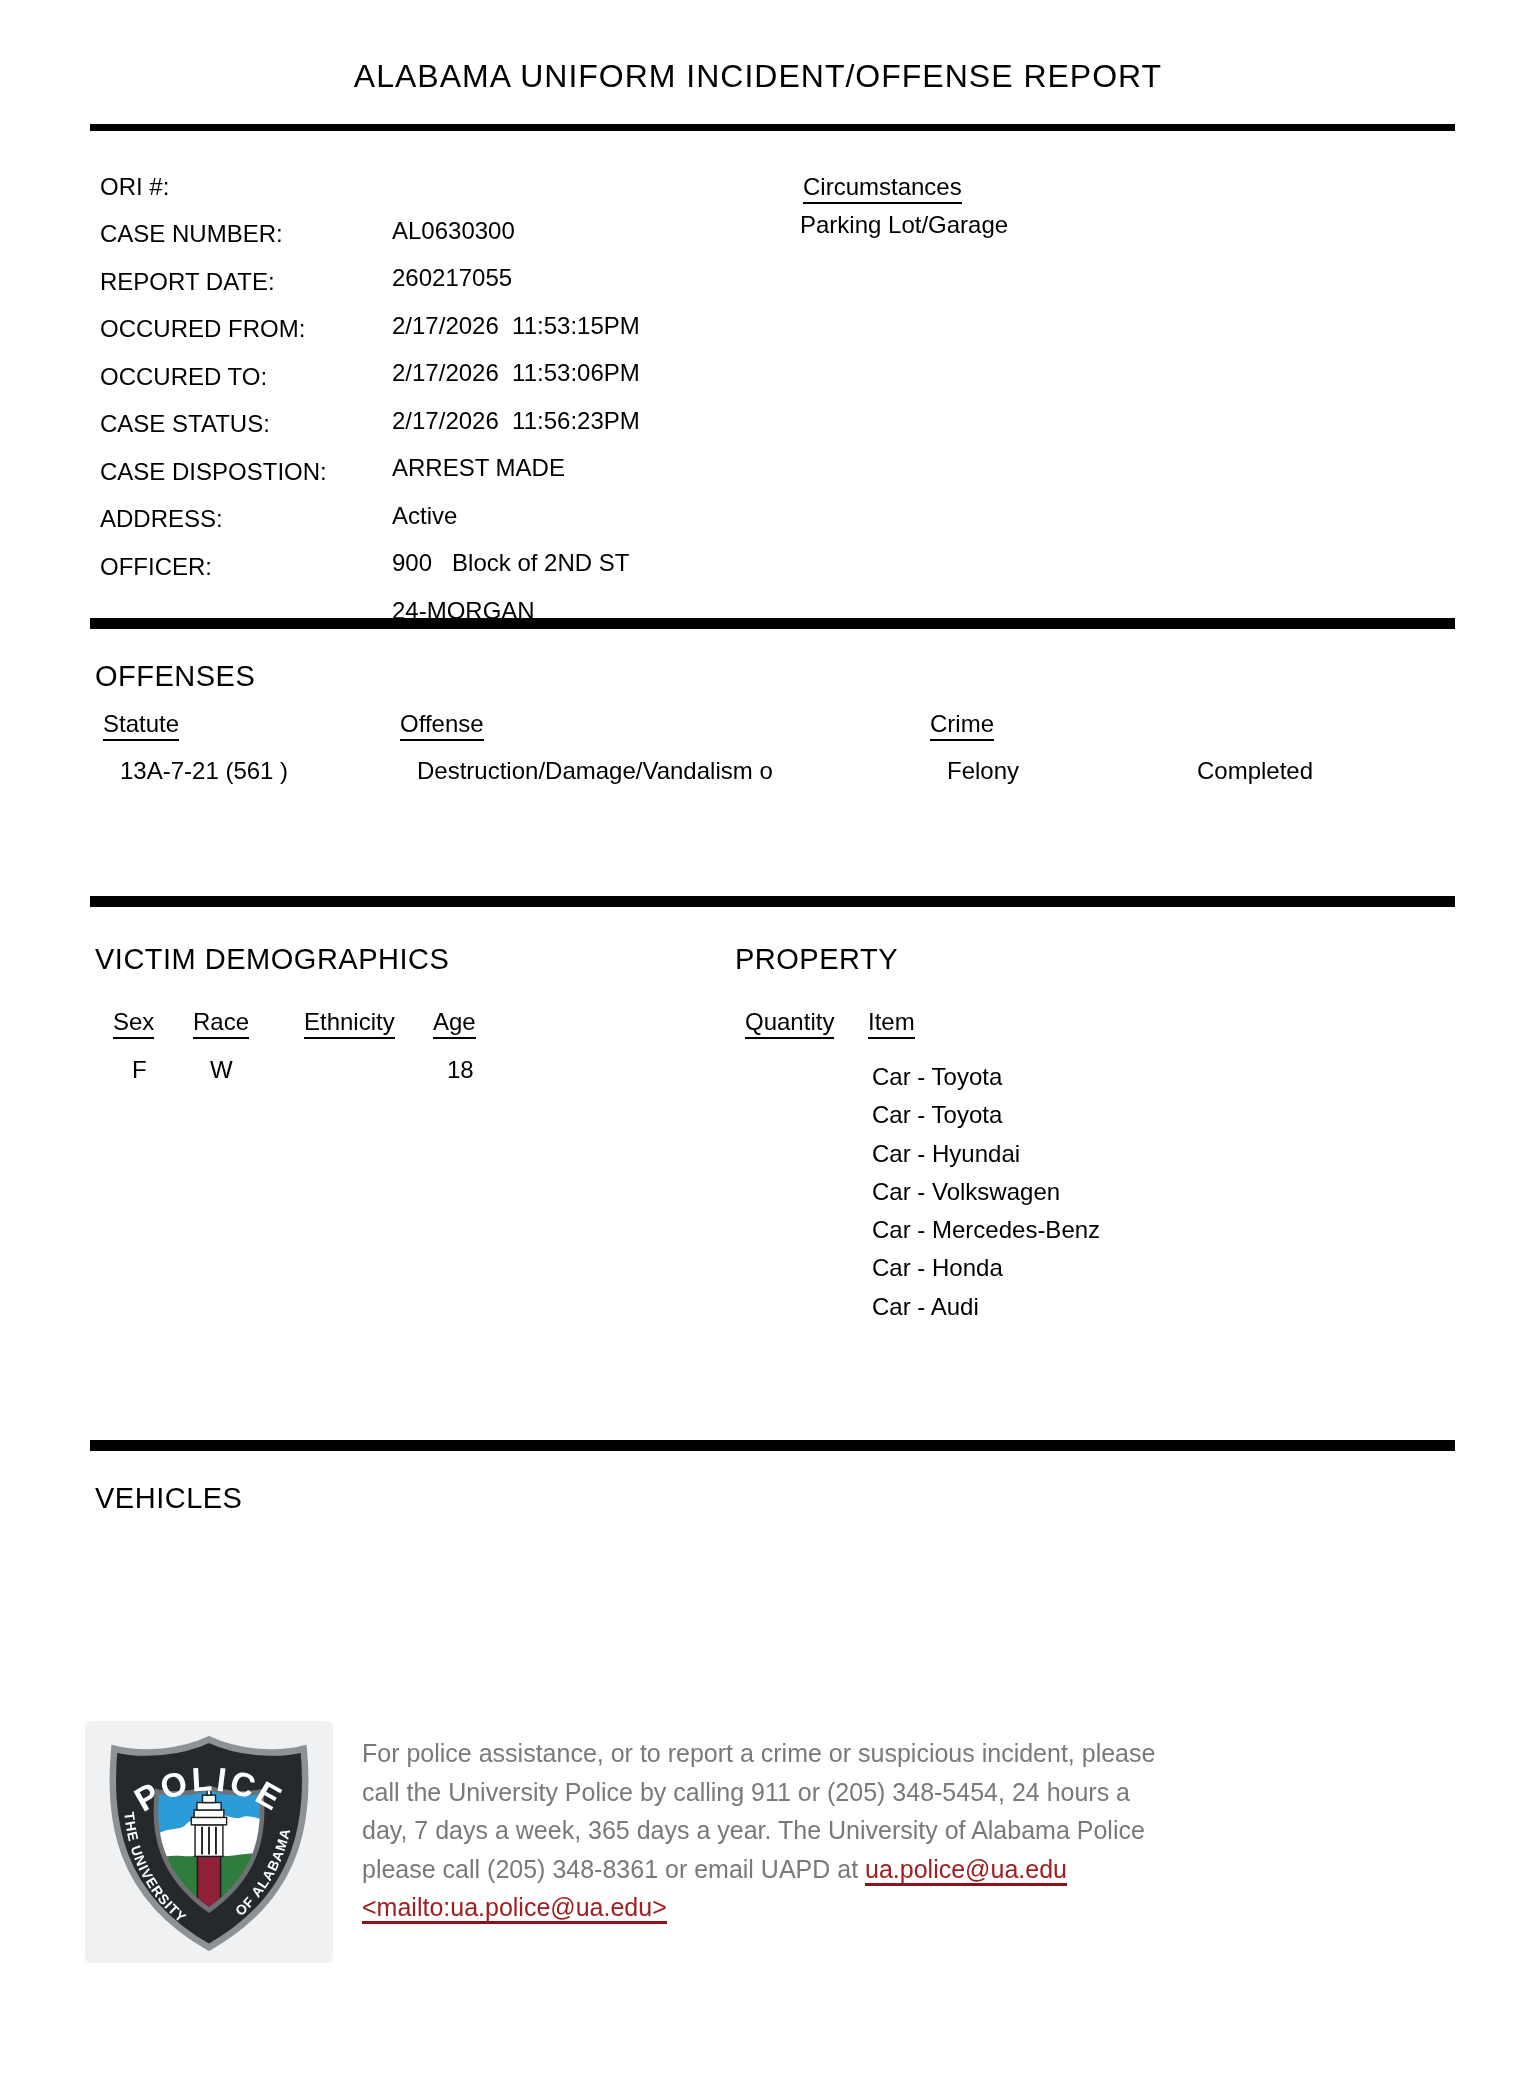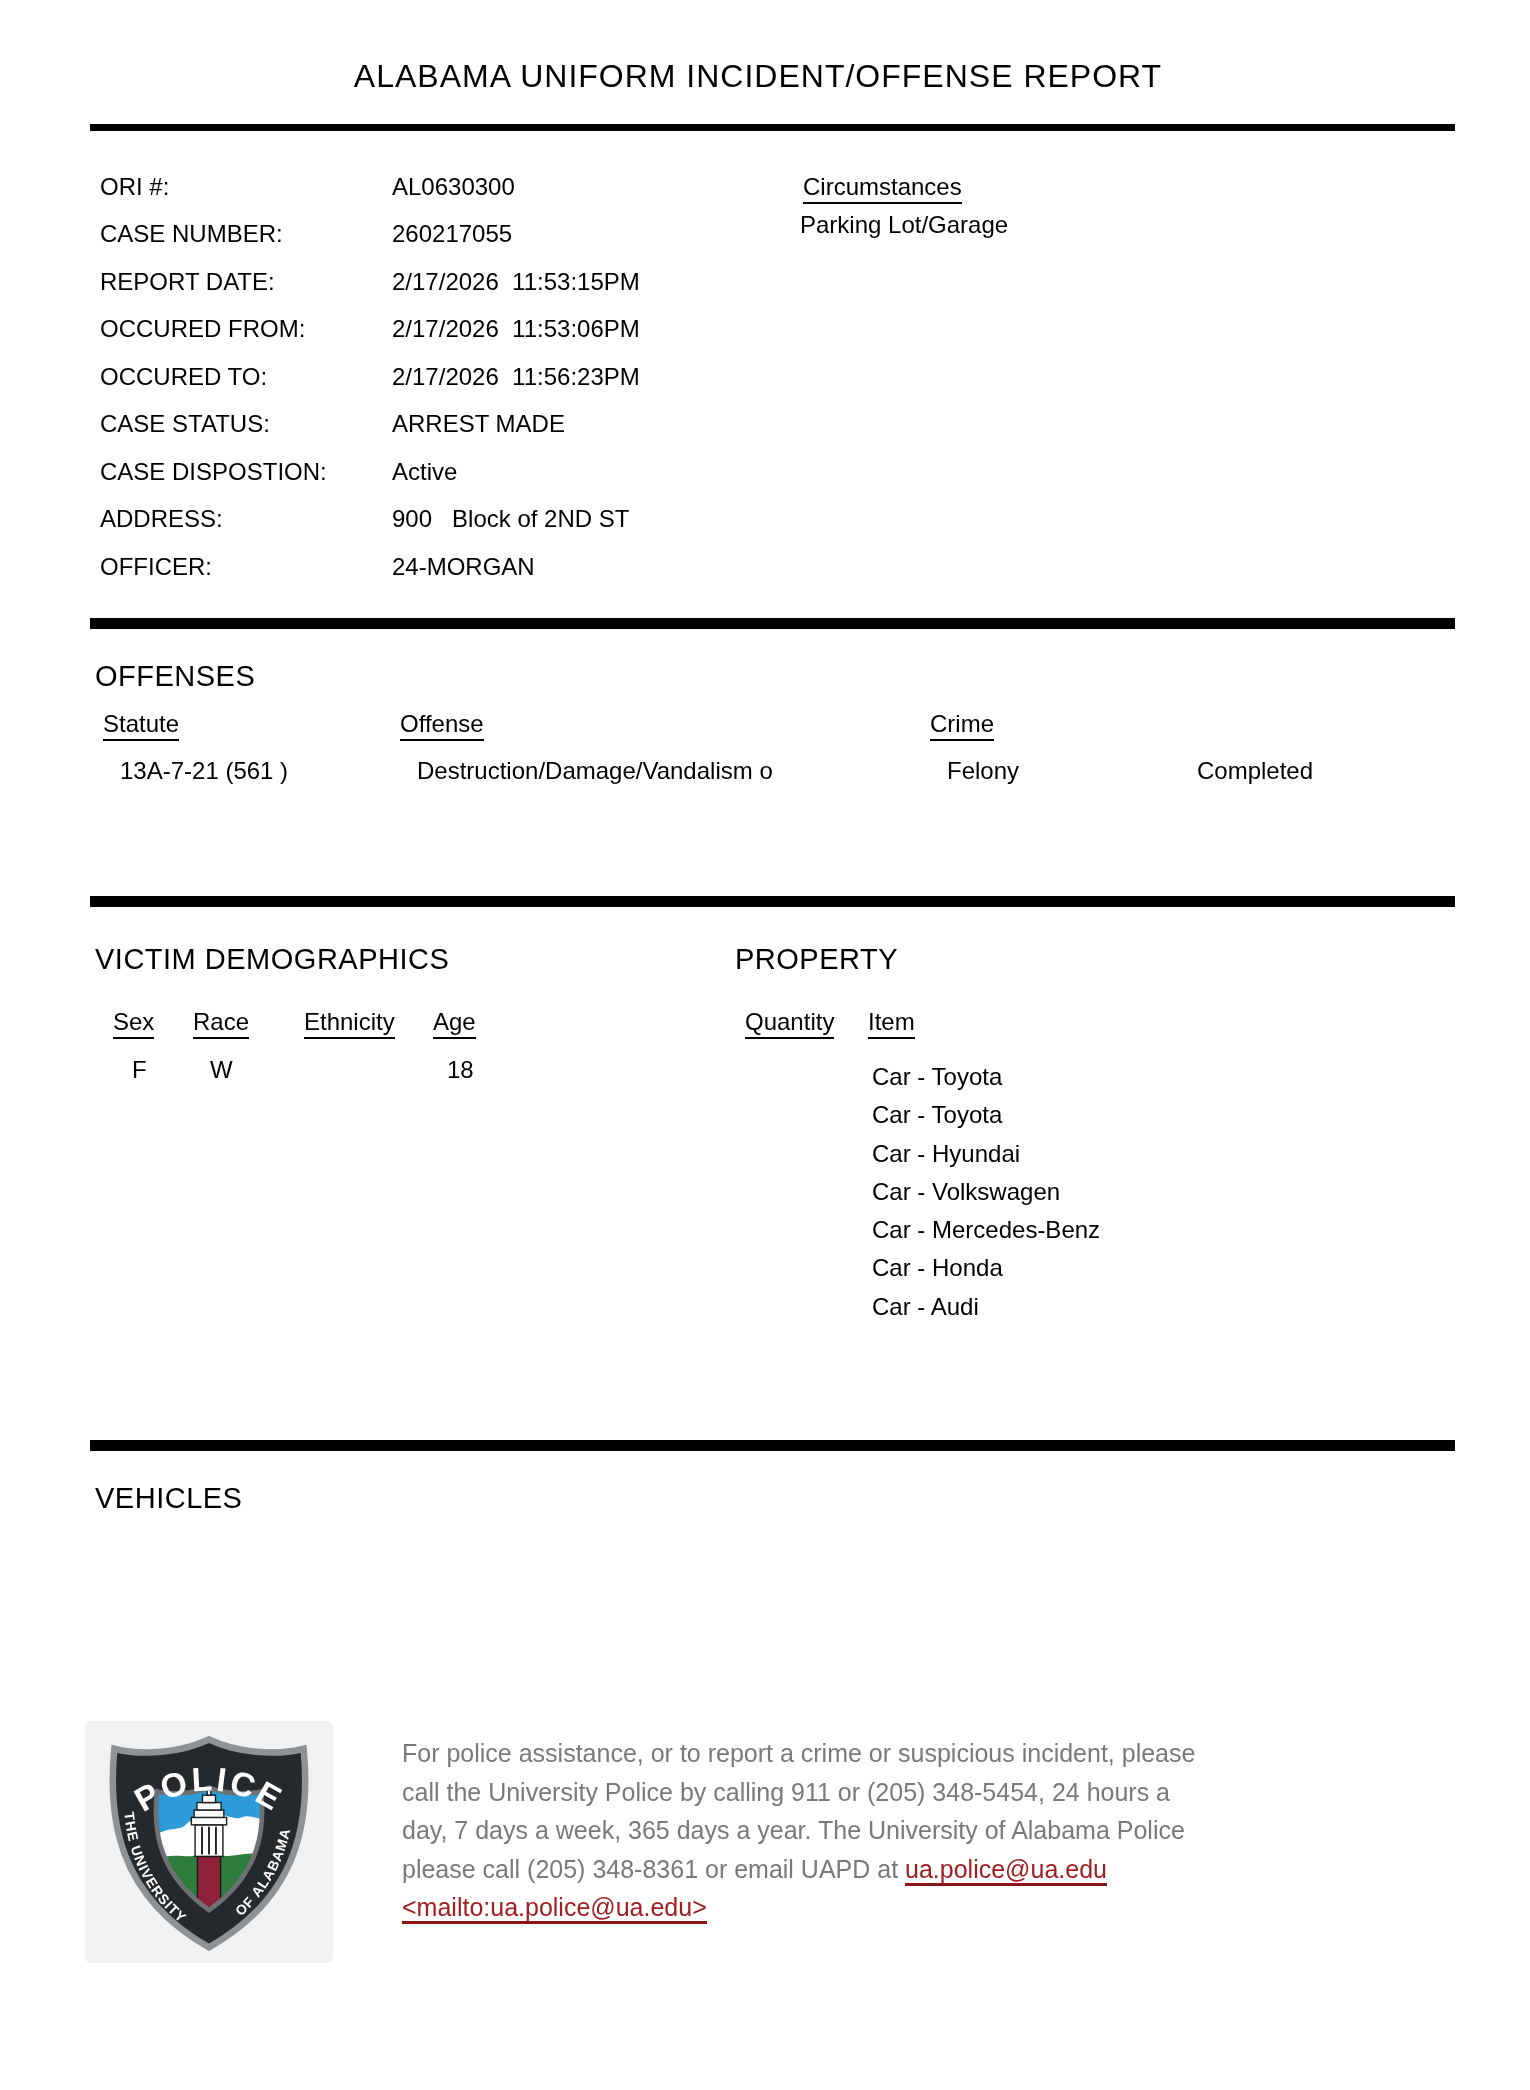--- a/index.html
+++ b/index.html
@@ -7,27 +7,27 @@
         font-family:"Liberation Sans",sans-serif;color:#000;overflow:hidden;}
   .abs{position:absolute;}
   .title{top:58px;left:0;width:100%;text-align:center;font-size:32px;letter-spacing:1px;}
   .rule{left:90px;width:1365px;background:#000;}
   .r1{top:124px;height:7px;}
   .r2{top:618px;height:11px;}
   .r3{top:896px;height:11px;}
   .r4{top:1440px;height:11px;}
   .frow{left:0;width:100%;height:0;}
   .flabel{position:absolute;left:100px;font-size:24px;white-space:pre;}
-  .fvalue{position:absolute;left:392px;font-size:24px;white-space:pre;}
+  .fvalue{position:absolute;left:392px;font-size:24px;white-space:pre;margin-top:44px;}
   .heading{font-size:29px;letter-spacing:0.5px;}
   .colhead{font-size:24px;border-bottom:2.5px solid #000;padding-bottom:1px;display:inline-block;}
   .cell{font-size:24px;white-space:pre;margin-left:17px;}
   .circ-label{top:173px;left:803px;}
   .circ-value{top:211px;left:800px;font-size:24px;}
-  .footer-text{left:362px;top:1734px;width:1020px;font-size:25px;line-height:38.6px;color:#77797c;margin-left:40px;}
+  .footer-text{left:362px;top:1734px;width:1020px;font-size:25px;line-height:38.6px;color:#77797c;}
   .footer-line{display:block;}
   .doc-link{color:#A01D20;border-bottom:3px solid #8A1418;text-decoration:none;}
   .badge-wrap{left:85px;top:1721px;width:248px;height:242px;background:#f0f1f2;border-radius:6px;
               display:flex;align-items:center;justify-content:center;}
   .badge-svg{display:block;}
   .badge-txt{font-family:"Liberation Sans",sans-serif;font-weight:bold;fill:#ffffff;}
 </style>
 </head>
 <body>
 

